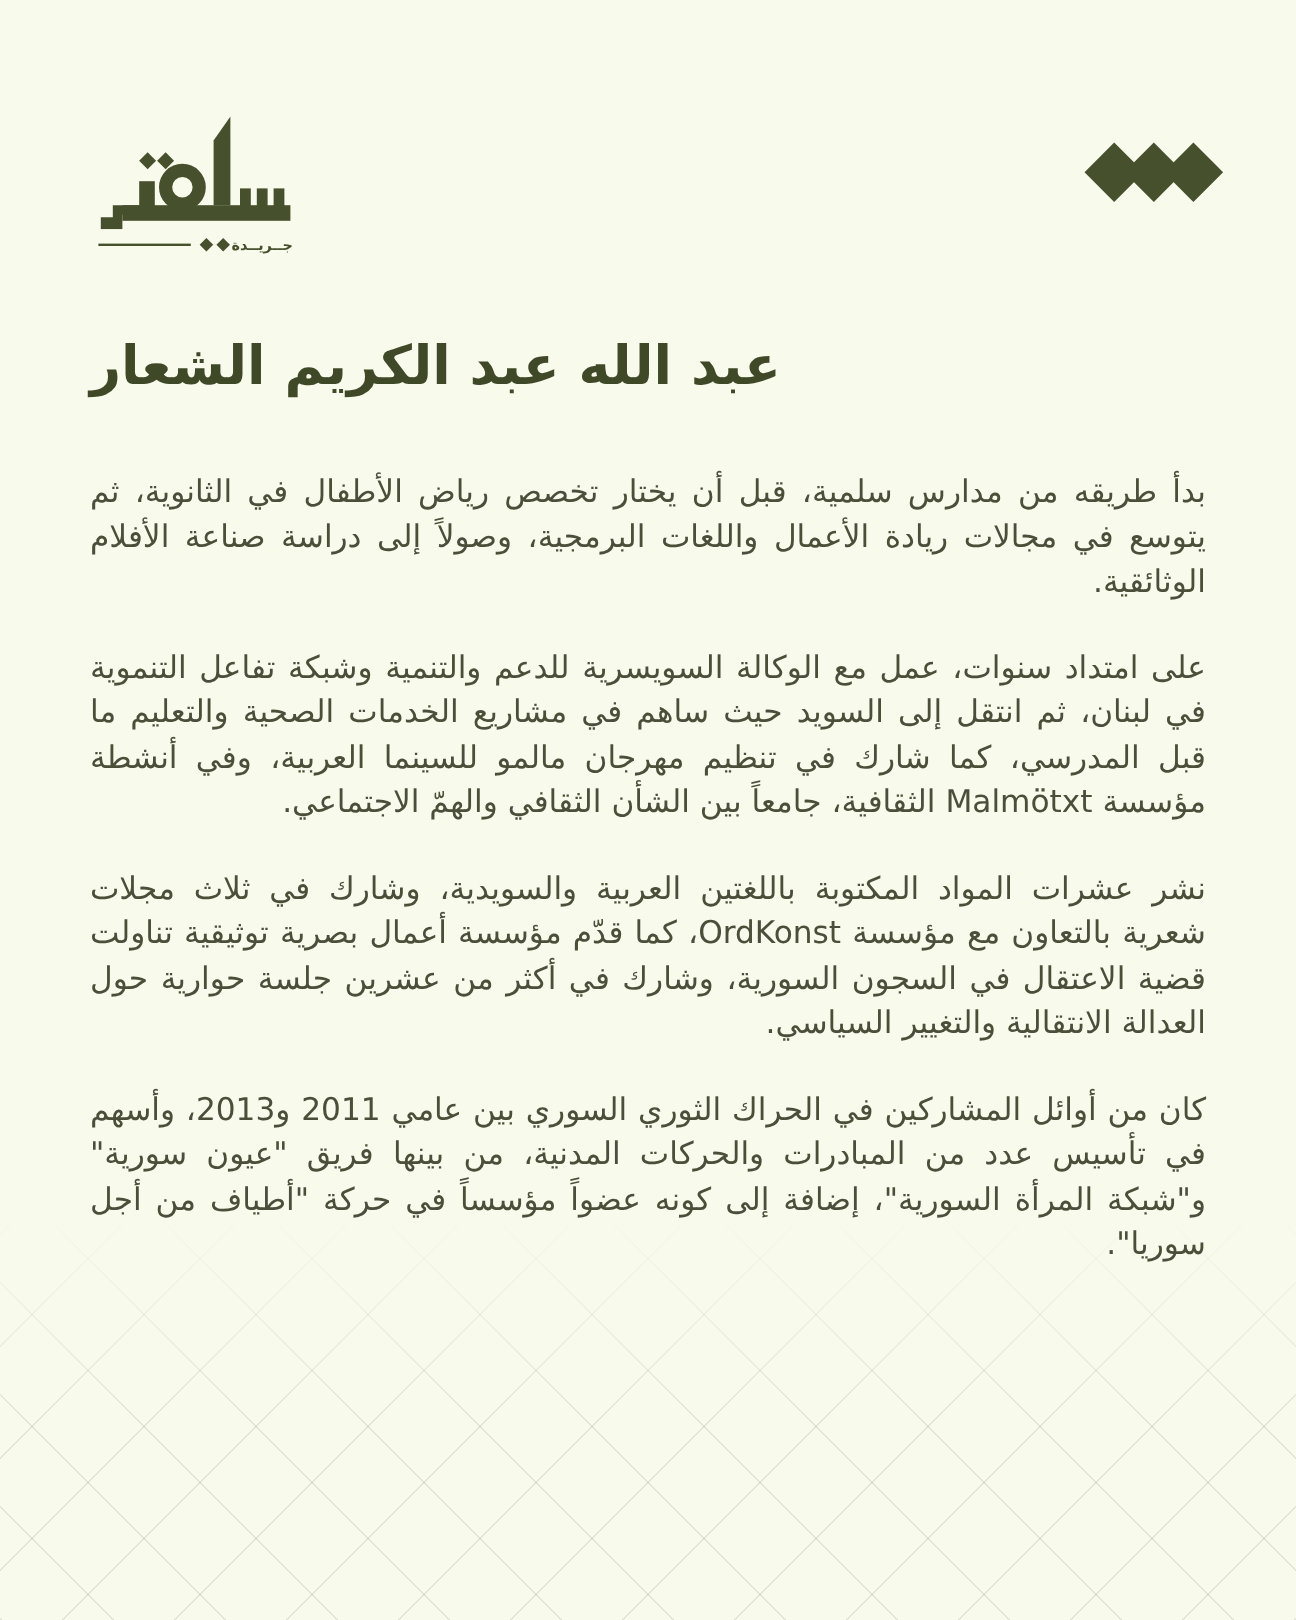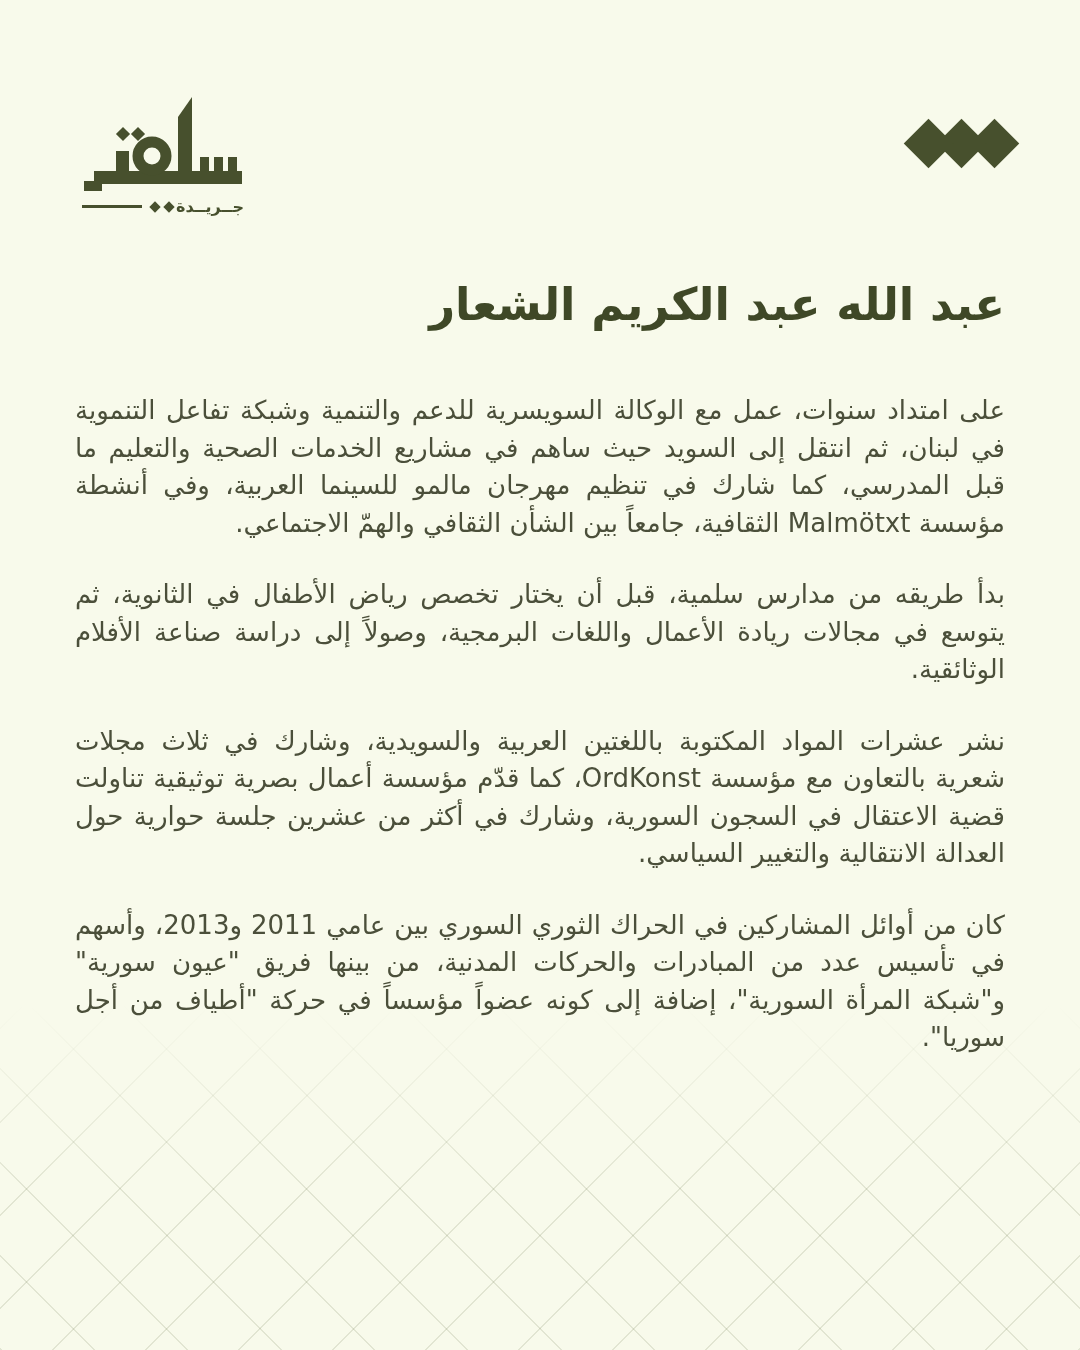--- a/index.html
+++ b/index.html
@@ -35,21 +35,21 @@
     color: #47502d;
   }
   .brand-mark { display: block; width: 162px; height: 96px; }
   .brand-tagline-row {
     display: flex;
     align-items: center;
     margin-top: 6px;
     direction: rtl;
   }
   .brand-tagline {
-    font-size: 16px;
+    font-size: 12px;
     font-weight: bold;
     color: #47502d;
     letter-spacing: 0.5px;
     white-space: nowrap;
   }
   .tagline-diamond {
     width: 8px; height: 8px;
     background: #47502d;
     transform: rotate(45deg);
     margin: 0 3px;
@@ -76,21 +76,21 @@
     transform: rotate(45deg);
   }
   .diamond + .diamond { margin-right: -2px; }
 
   
   .article-title {
     position: absolute;
     top: 278px;
     right: 75px;
     left: 75px;
-    text-align: right;
+    text-align: left;
     font-size: 45px;
     font-weight: bold;
     color: #3f4827;
     line-height: 1.2;
   }
   .article-body {
     position: absolute;
     top: 392px;
     right: 75px;
     width: 930px;
@@ -142,19 +142,19 @@
 
   <div class="diamonds">
     <span class="diamond"></span>
     <span class="diamond"></span>
     <span class="diamond"></span>
   </div>
 
   <h1 class="article-title">عبد الله عبد الكريم الشعار</h1>
 
   <div class="article-body">
+    <p>بدأ طريقه من مدارس سلمية، قبل أن يختار تخصص رياض الأطفال في الثانوية، ثم يتوسع في مجالات ريادة الأعمال واللغات البرمجية، وصولاً إلى دراسة صناعة الأفلام الوثائقية.</p>
     <p>على امتداد سنوات، عمل مع الوكالة السويسرية للدعم والتنمية وشبكة تفاعل التنموية في لبنان، ثم انتقل إلى السويد حيث ساهم في مشاريع الخدمات الصحية والتعليم ما قبل المدرسي، كما شارك في تنظيم مهرجان مالمو للسينما العربية، وفي أنشطة مؤسسة Malmötxt الثقافية، جامعاً بين الشأن الثقافي والهمّ الاجتماعي.</p>
-    <p>بدأ طريقه من مدارس سلمية، قبل أن يختار تخصص رياض الأطفال في الثانوية، ثم يتوسع في مجالات ريادة الأعمال واللغات البرمجية، وصولاً إلى دراسة صناعة الأفلام الوثائقية.</p>
     <p>نشر عشرات المواد المكتوبة باللغتين العربية والسويدية، وشارك في ثلاث مجلات شعرية بالتعاون مع مؤسسة OrdKonst، كما قدّم مؤسسة أعمال بصرية توثيقية تناولت قضية الاعتقال في السجون السورية، وشارك في أكثر من عشرين جلسة حوارية حول العدالة الانتقالية والتغيير السياسي.</p>
     <p>كان من أوائل المشاركين في الحراك الثوري السوري بين عامي 2011 و2013، وأسهم في تأسيس عدد من المبادرات والحركات المدنية، من بينها فريق "عيون سورية" و"شبكة المرأة السورية"، إضافة إلى كونه عضواً مؤسساً في حركة "أطياف من أجل سوريا".</p>
   </div>
 
 </div>
 
 </body></html>

